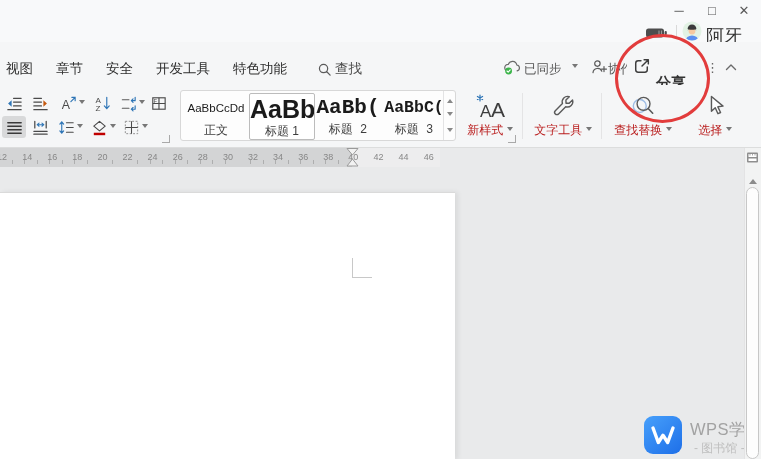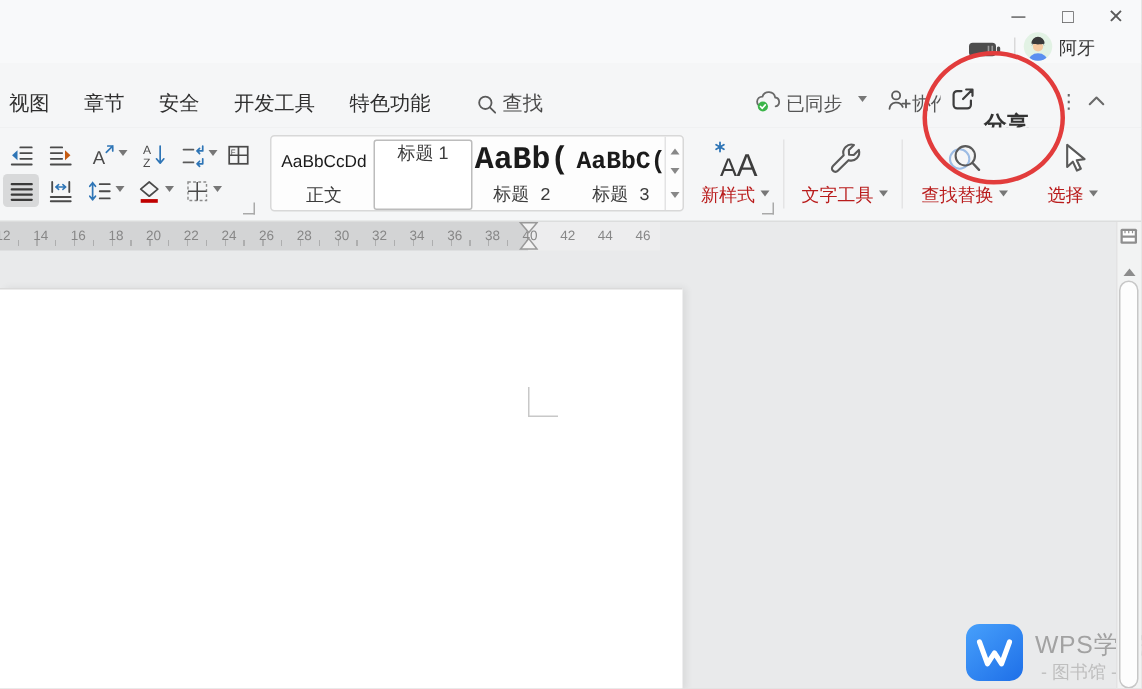--- a/index.html
+++ b/index.html
@@ -3,21 +3,21 @@
 <meta charset="utf-8">
 <style>
   html,body{margin:0;padding:0;background:#ddd;}
   #app{position:relative;width:761px;height:459px;overflow:hidden;
        font-family:"Liberation Sans","DejaVu Sans",sans-serif;
        background:#e9eaeb;-webkit-font-smoothing:antialiased;}
   .abs{position:absolute;}
   
   .titlebar{left:0;top:0;width:761px;height:42px;background:#f8f9fa;border-bottom:1px solid #ededee;}
   .winbtn{top:2px;width:26px;height:18px;text-align:center;line-height:18px;font-size:13px;color:#595959;cursor:default;}
-  .user-name{font-size:12px;color:#333;}
+  .user-name{font-size:18px;color:#333;}
   .tb-sep{width:1px;height:13px;background:#d9d9d9;}
   
   .menubar{left:0;top:42px;width:761px;height:43px;background:#f5f6f7;border-bottom:1px solid #e2e3e4;}
   .tabs{left:6px;top:60px;display:flex;gap:23px;}
   .tab{font-size:13.5px;color:#2f2f2f;white-space:nowrap;line-height:17px;}
   .findtab{left:317px;top:60px;display:flex;align-items:center;gap:3px;color:#4a4a4a;font-size:13.5px;}
   .mr-label{font-size:12.5px;color:#555;white-space:nowrap;}
   .share-label{font-size:15px;font-weight:600;color:#333;white-space:nowrap;}
   .dd{display:inline-block;width:0;height:0;border:3.5px solid transparent;border-top:4px solid #777;vertical-align:middle;}
   .more-dots{font-size:13px;color:#666;line-height:16px;}
@@ -232,20 +232,21 @@
     <span class="dd"></span>
   </div>
   <div class="abs launcher" style="left:162px;top:135px;"></div>
 
   <div class="abs gallery">
     <div class="stylecell" style="left:4px;width:62px;">
       <div class="preview" style="font-size:11.5px;text-align:center;">AaBbCcDd</div>
       <div class="stylelabel">正文</div>
     </div>
     <div class="stylecell sel" style="left:68px;width:64px;">
+      <div class="preview" style="font-size:25px;font-weight:bold;">AaBb</div>
       <div class="stylelabel">标题 1</div>
     </div>
     <div class="stylecell" style="left:134px;width:66px;font-family:Liberation Mono, monospace;">
       <div class="preview" style="font-size:21px;font-weight:bold;">AaBb(</div>
       <div class="stylelabel">标题 2</div>
     </div>
     <div class="stylecell" style="left:202px;width:62px;font-family:Liberation Mono, monospace;">
       <div class="preview" style="font-size:16.5px;font-weight:bold;">AaBbC(</div>
       <div class="stylelabel">标题 3</div>
     </div>

